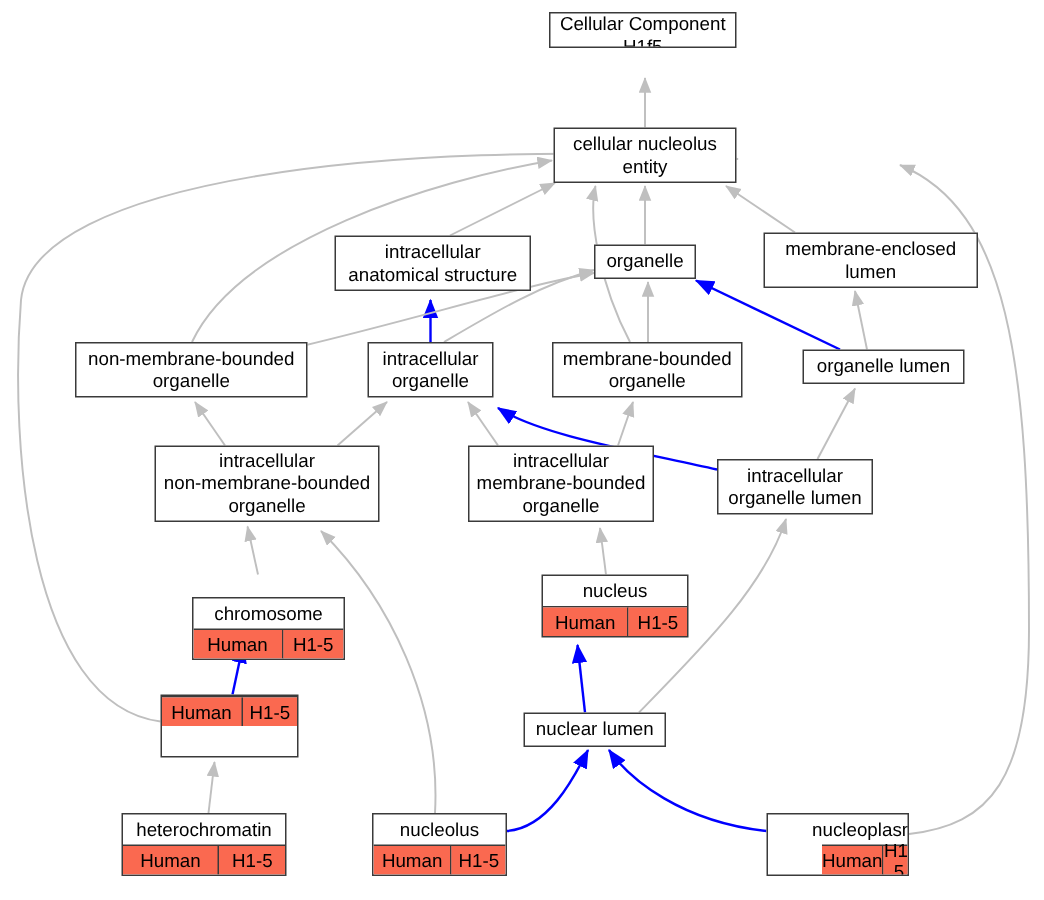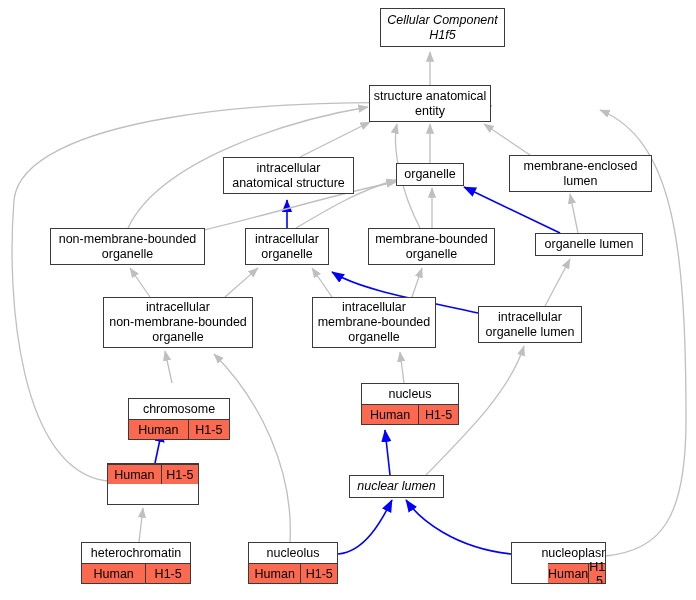--- a/index.html
+++ b/index.html
@@ -103,26 +103,26 @@
         <path d="M 426,475 C 470,430 510,390 524,346" fill="none" stroke="#bfbfbf" stroke-width="1.3" marker-end="url(#arrow-grey)"></path>
         <path d="M 155,463 L 162,430" fill="none" stroke="#0000ff" stroke-width="1.6" marker-end="url(#arrow-blue)"></path>
         <path d="M 139,542 L 143,508" fill="none" stroke="#bfbfbf" stroke-width="1.3" marker-end="url(#arrow-grey)"></path>
         <path d="M 390,475 L 385,430" fill="none" stroke="#0000ff" stroke-width="1.6" marker-end="url(#arrow-blue)"></path>
         <path d="M 338,554 C 365,552 382,520 392,500" fill="none" stroke="#0000ff" stroke-width="1.6" marker-end="url(#arrow-blue)"></path>
         <path d="M 511,554 C 455,548 420,520 406,500" fill="none" stroke="#0000ff" stroke-width="1.6" marker-end="url(#arrow-blue)"></path>
         <path d="M 606,556 C 660,550 686,520 686,420 C 686,240 672,140 600,110" fill="none" stroke="#bfbfbf" stroke-width="1.3" marker-end="url(#arrow-grey)"></path>
       </g>
   </svg>
   <div id="node-layer">
-      <div class="node" style="left: 380px; top: 8px; width: 125px; height: 39px; font-style: italic;">
+      <div class="node" style="left: 366px; top: 8px; width: 125px; height: 24px;">
         <div class="node-label">Cellular Component
 H1f5</div>
       </div>
       <div class="node" style="left: 369px; top: 85px; width: 122px; height: 37px;">
-        <div class="node-label">structure anatomical
+        <div class="node-label">cellular nucleolus
 entity</div>
       </div>
       <div class="node" style="left: 223px; top: 157px; width: 131px; height: 37px;">
         <div class="node-label">intracellular
 anatomical structure</div>
       </div>
       <div class="node" style="left: 396px; top: 163px; width: 68px; height: 23px;">
         <div class="node-label">organelle</div>
       </div>
       <div class="node" style="left: 509px; top: 155px; width: 143px; height: 37px;">
@@ -171,21 +171,21 @@
           <div class="evidence-cell species" style="background: rgb(250, 105, 80);">Human</div>
           <div class="evidence-cell gene" style="background: rgb(250, 105, 80);">H1-5</div>
         </div>
       </div>
       <div class="node" style="left: 107px; top: 463px; width: 92px; height: 42px;">
         <div class="evidence-row">
           <div class="evidence-cell species" style="background: rgb(250, 105, 80);">Human</div>
           <div class="evidence-cell gene" style="background: rgb(250, 105, 80);">H1-5</div>
         </div>
       </div>
-      <div class="node" style="left: 349px; top: 475px; width: 95px; height: 23px; font-style: italic;">
+      <div class="node" style="left: 349px; top: 475px; width: 95px; height: 23px;">
         <div class="node-label">nuclear lumen</div>
       </div>
       <div class="node" style="left: 81px; top: 542px; width: 110px; height: 42px;">
         <div class="node-label">heterochromatin</div>
         <div class="evidence-row">
           <div class="evidence-cell species" style="background: rgb(250, 105, 80);">Human</div>
           <div class="evidence-cell gene" style="background: rgb(250, 105, 80);">H1-5</div>
         </div>
       </div>
       <div class="node" style="left: 248px; top: 542px; width: 90px; height: 42px;">

